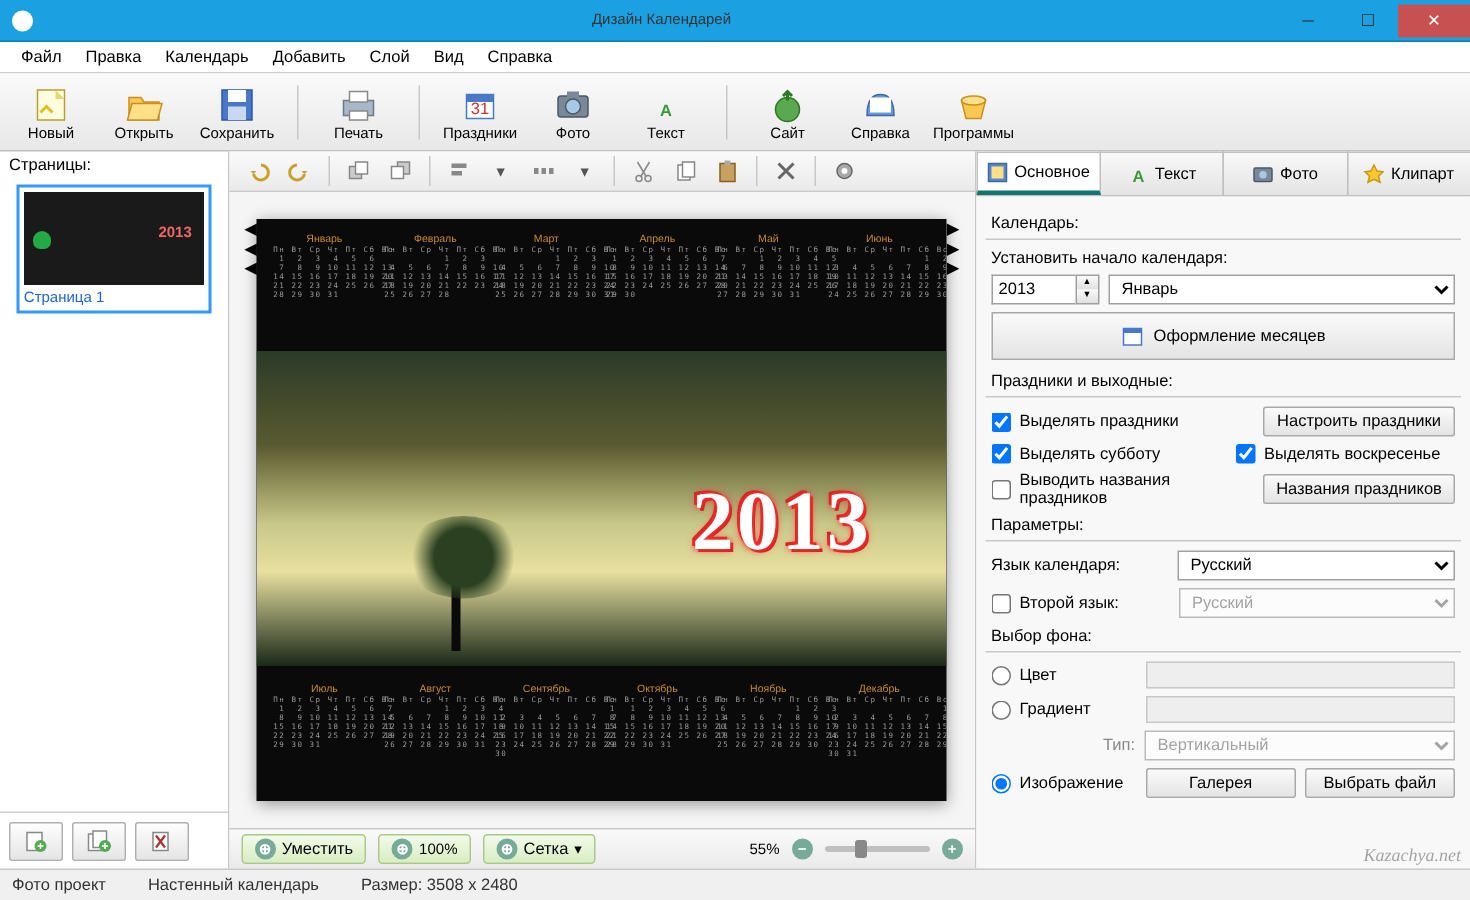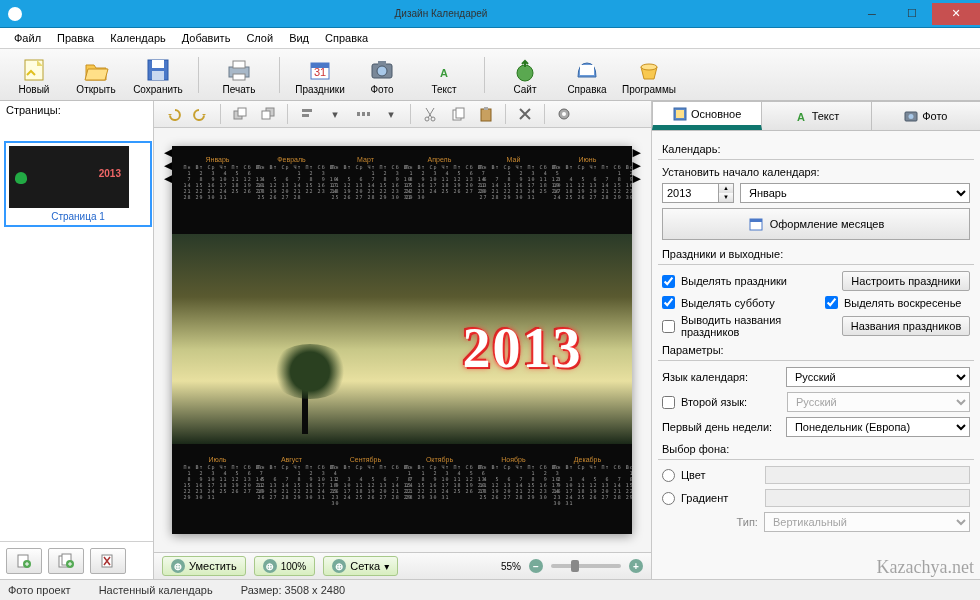--- a/index.html
+++ b/index.html
@@ -21,24 +21,24 @@
 .maintoolbar { height: 52px; background: linear-gradient(#fafafa,#e8e8e8); border-bottom: 1px solid #c0c0c0; display: flex; align-items: center; padding: 0 8px; gap: 10px; }
 .maintoolbar .tb { display: flex; flex-direction: column; align-items: center; width: 52px; cursor: default; }
 .maintoolbar .tb .ico { width: 28px; height: 28px; margin-bottom: 1px; display: flex; align-items: flex-end; justify-content: center; }
 .maintoolbar .tb .lbl { font-size: 10px; }
 .maintoolbar .sep { width: 1px; height: 36px; background: #c8c8c8; margin: 0 4px; }
 
 
 .bodyrow { display: flex; height: 478px; }
 
 
-.pages { width: 154px; border-right: 1px solid #c8c8c8; display: flex; flex-direction: column; gap: 18px; }
+.pages { width: 154px; border-right: 1px solid #c8c8c8; display: flex; flex-direction: column; }
 .pages .hdr { padding: 3px 6px; font-size: 11px; }
 .pages .list { flex: 1; overflow: auto; padding: 4px; }
-.pages .thumb { border: 2px solid #3399ff; padding: 3px; width: 148px; margin: 0 auto; text-align: center; background: #fff; }
+.pages .thumb { border: 2px solid #3399ff; padding: 3px; width: 130px; margin: 0 auto; text-align: left; background: #fff; }
 .pages .thumb .pv { width: 120px; height: 62px; background: #1a1a1a; position: relative; overflow: hidden; }
 .pages .thumb .pv::before { content: ""; position: absolute; left: 6px; top: 26px; width: 12px; height: 12px; background: #2a4; border-radius: 50% 50% 40% 40%; }
 .pages .thumb .pv::after { content: "2013"; position: absolute; right: 8px; top: 22px; color: #e66; font-size: 10px; font-weight: bold; }
 .pages .thumb .cap { margin-top: 3px; font-size: 10px; color: #2266cc; }
 .pages .bottom { height: 38px; border-top: 1px solid #d0d0d0; display: flex; align-items: center; gap: 6px; padding: 0 6px; }
 .pages .bottom .btn { width: 36px; height: 26px; border: 1px solid #b0b0b0; background: linear-gradient(#fefefe,#e5e5e5); display: flex; align-items: center; justify-content: center; border-radius: 2px; }
 
 
 .center { flex: 1; display: flex; flex-direction: column; border-right: 1px solid #c8c8c8; }
 
@@ -67,21 +67,21 @@
 .centerbottom .btn { height: 20px; border: 1px solid #a8c98a; background: linear-gradient(#f2faea,#d8eec0); border-radius: 3px; padding: 0 8px; display: flex; align-items: center; gap: 4px; font-size: 10px; }
 .centerbottom .pct { font-size: 10px; }
 .centerbottom .zoomicon { width: 14px; height: 14px; border-radius: 50%; background: #7a9; color: #fff; display: inline-flex; align-items: center; justify-content: center; font-size: 10px; font-weight: bold; }
 .centerbottom .slider { width: 70px; height: 4px; background: #c0c0c0; position: relative; border-radius: 2px; }
 .centerbottom .slider::after { content: ""; position: absolute; left: 20px; top: -4px; width: 8px; height: 12px; background: #888; border-radius: 2px; }
 
 
 .rightpanel { width: 332px; display: flex; flex-direction: column; background: #f8f8f8; }
 .tabs { height: 30px; display: flex; border-bottom: 1px solid #c0c0c0; }
 .tabs .tab { flex: 1; display: flex; align-items: center; justify-content: center; gap: 4px; border: 1px solid #c0c0c0; border-bottom: none; background: linear-gradient(#f8f8f8,#e4e4e4); font-size: 11px; margin-right: -1px; }
-.tabs .tab.active { background: #fff; border-bottom: 5px solid #0f766e; position: relative; z-index: 1; }
+.tabs .tab.active { background: #fff; border-bottom: 3px solid #0f766e; position: relative; z-index: 1; }
 .tabs .tab .ti { width: 14px; height: 14px; }
 
 .panelbody { flex: 1; padding: 6px 10px; overflow: auto; background: #f8f8f8; }
 .group-title { font-size: 11px; margin: 6px 0 4px; }
 .group-sep { margin: 2px -4px 6px; height: 1px; background: #c8c8c8; }
 .row { display: flex; align-items: center; gap: 6px; margin-bottom: 5px; }
 .row label { font-size: 11px; }
 .row .lblw { width: 118px; font-size: 11px; }
 input[type=text], select { border: 1px solid #a0a0a0; height: 20px; padding: 0 4px; font-size: 11px; background: #fff; }
 .spinner { display: flex; }
@@ -89,21 +89,21 @@
 .spinner .spins { width: 16px; display: flex; flex-direction: column; border: 1px solid #a0a0a0; }
 .spinner .spins div { flex: 1; text-align: center; font-size: 6px; line-height: 8px; background: linear-gradient(#fafafa,#e0e0e0); }
 .widebtn { height: 32px; border: 1px solid #a8a8a8; background: linear-gradient(#fafafa,#e4e4e4); display: flex; align-items: center; justify-content: center; gap: 6px; width: 100%; border-radius: 0; margin: 4px 0 8px; }
 .smallbtn { height: 20px; border: 1px solid #a8a8a8; background: linear-gradient(#fafafa,#e4e4e4); padding: 0 6px; font-size: 11px; border-radius: 2px; flex: 1; }
 .chk { width: 13px; height: 13px; }
 .radio { width: 13px; height: 13px; }
 .swatch { flex: 1; height: 18px; border: 1px solid #c8c8c8; background: #eee; }
 
 
 .statusbar { position: absolute; bottom: 0; left: 0; right: 0; height: 21px; border-top: 1px solid #c8c8c8; background: #f0f0f0; display: flex; align-items: center; padding: 0 8px; gap: 28px; font-size: 11px; color: #333; }
-.watermark { position: absolute; right: 6px; bottom: 22px; font-size: 18px; color: rgba(0,0,0,.35); font-family: Georgia, serif; pointer-events: none; }
+.watermark { position: absolute; right: 6px; bottom: 22px; font-size: 12px; color: rgba(0,0,0,.35); font-style: italic; font-family: Georgia, serif; pointer-events: none; }
 
 
 svg { display: block; }
 </style>
 </head>
 <body>
 
 <div class="titlebar">
   <div class="app-icon"></div>
   <div class="title">Дизайн Календарей</div>
@@ -500,20 +500,28 @@
         </div>
       <div class="tab">
           <span class="ti">
             <svg width="14" height="14">
               <rect x="1" y="3" width="12" height="9" rx="1" fill="#7a8898" stroke="#4a5868"></rect>
               <circle cx="7" cy="7.5" r="2.5" fill="#a8c8e8"></circle>
             </svg>
           </span>
           <span>Фото</span>
         </div>
+      <div class="tab">
+          <span class="ti">
+            <svg width="14" height="14">
+              <path d="M7 1 l2 4 4 .5 -3 3 1 4 -4-2 -4 2 1-4 -3-3 4-.5 z" fill="#f8c830" stroke="#c89810"></path>
+            </svg>
+          </span>
+          <span>Клипарт</span>
+        </div>
     </div>
 
     <div class="panelbody">
       <div class="group-title">Календарь:</div>
       <div class="group-sep"></div>
       <div class="row">
           <label>Установить начало календаря:</label>
         </div>
       <div class="row">
         <div class="spinner">
@@ -556,40 +564,42 @@
       <div class="group-sep"></div>
       <div class="row">
           <div class="lblw">Язык календаря:</div>
           <select style="flex:1"><option>Русский</option></select>
         </div>
       <div class="row">
           <input type="checkbox" class="chk" style="">
           <div style="width:100px">Второй язык:</div>
           <select style="flex:1" disabled=""><option>Русский</option></select>
         </div>
-      <div class="row">
-          <div class="lblw">Первый день недели:</div>
-          <select style="flex:1"><option>Понедельник (Европа)</option></select>
-        </div>
 
       <div class="group-title">Выбор фона:</div>
       <div class="group-sep"></div>
       <div class="row">
           <input type="radio" class="radio" name="bg" style="">
           <label style="width:78px">Цвет</label>
           <div class="swatch"></div>
         </div>
       <div class="row">
           <input type="radio" class="radio" name="bg" style="">
           <label style="width:78px">Градиент</label>
           <div class="swatch"></div>
         </div>
       <div class="row">
           <div style="width:96px;text-align:right;color:#888">Тип:</div>
           <select style="flex:1" disabled=""><option>Вертикальный</option></select>
+        </div>
+      <div class="row">
+          <input type="radio" class="radio" name="bg" checked="" style="">
+          <label style="width:78px">Изображение</label>
+          <button class="smallbtn">Галерея</button>
+          <button class="smallbtn">Выбрать файл</button>
         </div>
     </div>
   </div>
 </div>
 
 <div class="statusbar">
   <span>Фото проект</span>
   <span>Настенный календарь</span>
   <span>Размер: 3508 х 2480</span>
 </div>

